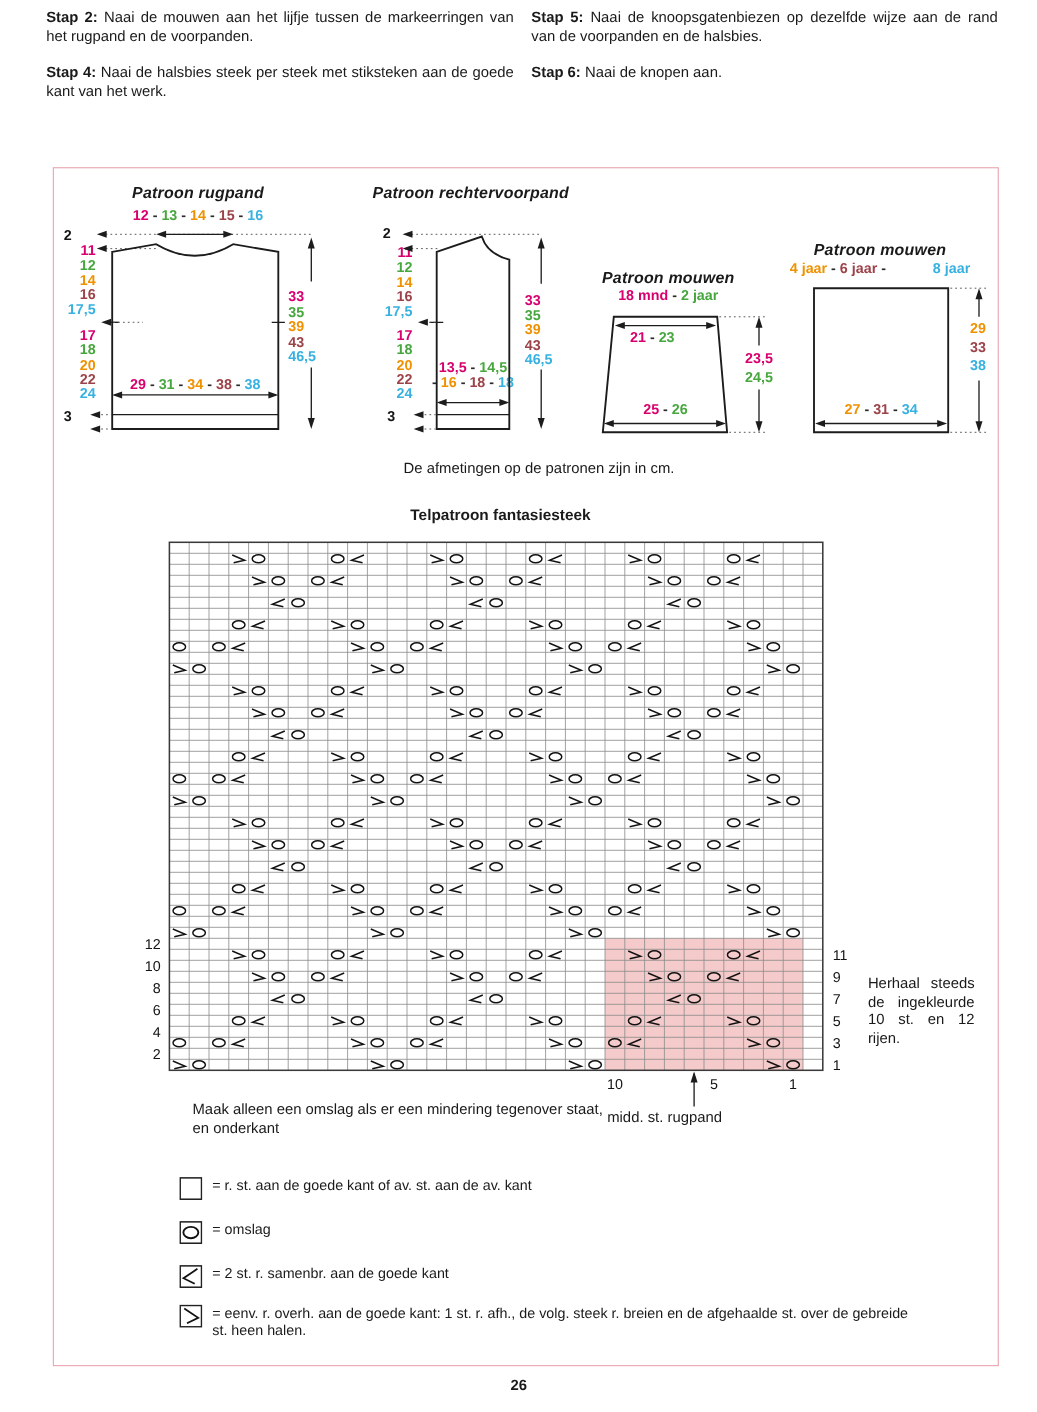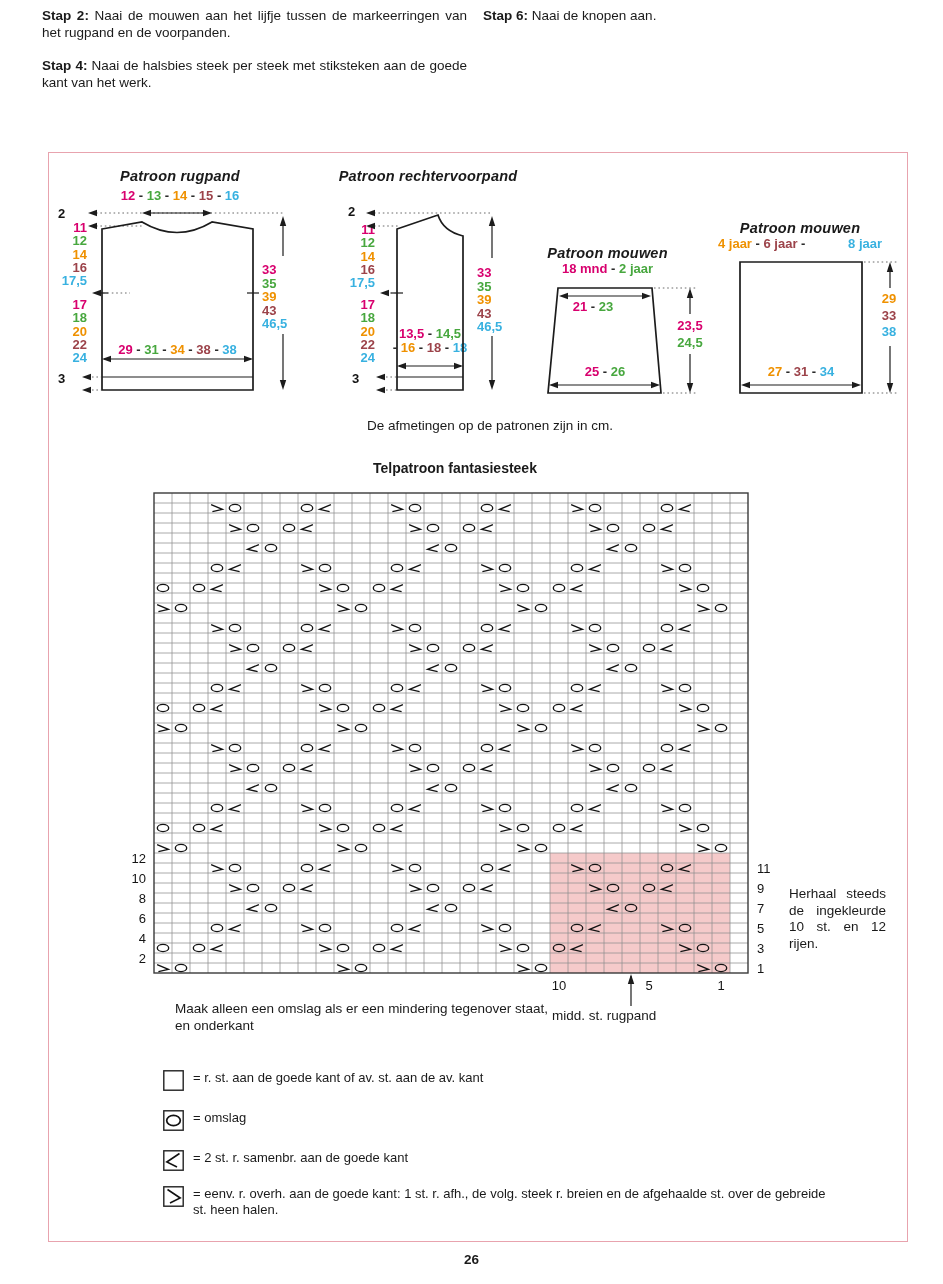--- a/index.html
+++ b/index.html
@@ -35,20 +35,21 @@
   .ctext{font-family:"Liberation Sans",sans-serif;font-size:13px;fill:#141414;}
 </style>
 </head>
 <body>
 
 <div class="abs" style="left:42px;top:8px;width:425px;">
   <p class="instr"><b>Stap 2:</b> <span>Naai de mouwen aan het lijfje tussen de markeerringen van het rugpand en de voorpanden.</span></p>
   <p class="instr"><b>Stap 4:</b> <span>Naai de halsbies steek per steek met stiksteken aan de goede kant van het werk.</span></p>
 </div>
 <div class="abs" style="left:483px;top:8px;width:424px;">
+  <p class="instr"><b>Stap 5:</b> <span>Naai de knoopsgatenbiezen op dezelfde wijze aan de rand van de voorpanden en de halsbies.</span></p>
   <p class="instr"><b>Stap 6:</b> <span>Naai de knopen aan.</span></p>
 </div>
 
 <div class="abs pattern-box" style="left:48px;top:152px;width:858px;height:1088px;"></div>
 
 <div class="abs dtitle" style="left:80px;top:168px;width:200px;">Patroon rugpand</div>
 <div class="abs seq center" style="left:100px;top:188px;width:160px;"><span style="color: rgb(216, 0, 110);">12</span><span class="sep"> - </span><span style="color: rgb(71, 167, 62);">13</span><span class="sep"> - </span><span style="color: rgb(239, 145, 0);">14</span><span class="sep"> - </span><span style="color: rgb(156, 67, 74);">15</span><span class="sep"> - </span><span style="color: rgb(56, 177, 224);">16</span></div>
 <div class="abs blk" style="left:58px;top:206px;width:20px;">2</div>
 <div class="abs seq right stack13" style="left:50px;top:221px;width:37px;">
     <div style="color: rgb(216, 0, 110);">11</div>

